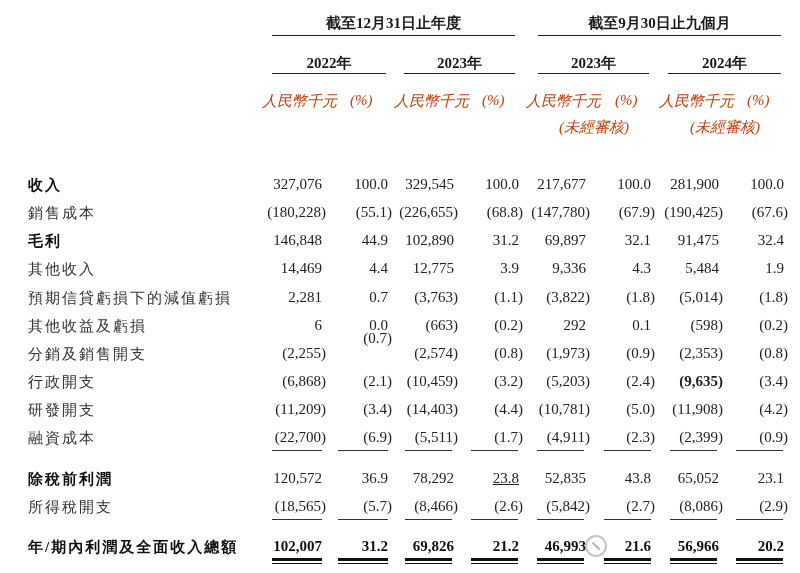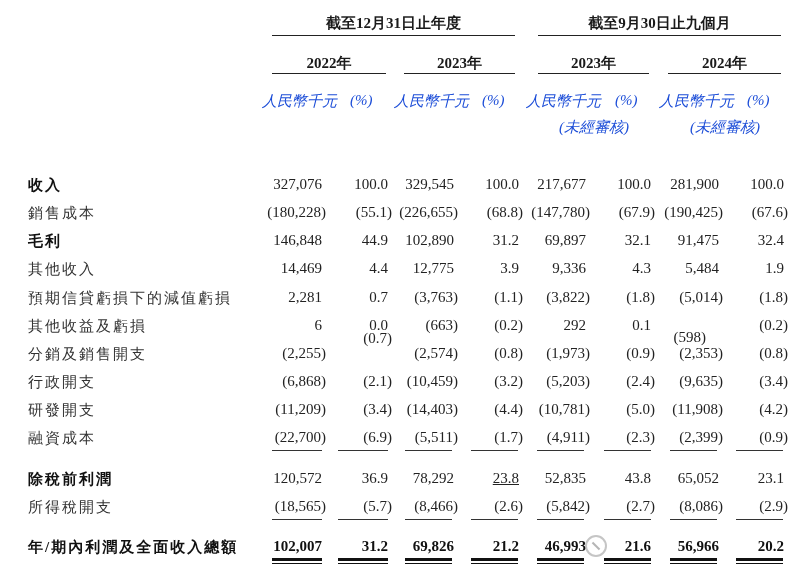--- a/index.html
+++ b/index.html
@@ -2,21 +2,21 @@
 <html><head>
   <meta charset="utf-8">
   <style>
     html, body { margin:0; padding:0; background:#ffffff; }
     body { width:800px; height:573px; position:relative; overflow:hidden;
       font-family:"Liberation Serif","DejaVu Serif",serif; color:#1a1a1a; }
     .abs { position:absolute; white-space:nowrap; }
     .hdr-group { font-weight:bold; font-size:15px; text-align:center; }
     .hdr-year { font-weight:bold; font-size:15px; text-align:center; }
     .rule { position:absolute; height:1px; background:#222; }
-    .unit { font-style:italic; font-size:15px; color:#1d4ed8; }
+    .unit { font-style:italic; font-size:15px; color:#c2410c; }
     .label { position:absolute; left:28px; font-size:15px; letter-spacing:2px; color:#333; }
     .label.bold { font-weight:bold; color:#111; }
     .num { position:absolute; font-size:15px; text-align:right; color:#222; }
     .num.bold { font-weight:bold; color:#111; }
     .uline { position:absolute; height:1px; background:#333; }
     .dline { position:absolute; height:6px; border-top:3px solid #111; border-bottom:1.5px solid #111; box-sizing:border-box; }
     .watermark { position:absolute; left:585px; top:532px; font-size:22px; color:rgba(150,150,150,0.55); font-family:"DejaVu Sans",sans-serif; letter-spacing:2px; }
     .wm-icon { display:inline-block; width:22px; height:22px; border:2px solid rgba(150,150,150,0.55); border-radius:50%; vertical-align:middle; margin-right:6px; box-sizing:border-box; position:relative; }
     .wm-icon::after { content:""; position:absolute; left:4px; top:8px; width:10px; height:2px; background:rgba(150,150,150,0.7); transform:rotate(45deg); }
   </style>
@@ -106,39 +106,39 @@
 <div class="num" style="top:289px; right:145px;">(1.8)</div>
 <div class="num" style="top:289px; right:77px;">(5,014)</div>
 <div class="num" style="top:289px; right:12px;">(1.8)</div>
 
 <div class="num" style="top:317px; right:478px;">6</div>
 <div class="num" style="top:317px; right:412px;">0.0</div>
 <div class="num" style="top:317px; right:342px;">(663)</div>
 <div class="num" style="top:317px; right:277px;">(0.2)</div>
 <div class="num" style="top:317px; right:214px;">292</div>
 <div class="num" style="top:317px; right:149px;">0.1</div>
-<div class="num" style="top:317px; right:94px;margin-top:12px;">(598)</div>
+<div class="num" style="top:317px; right:77px;">(598)</div>
 <div class="num" style="top:317px; right:12px;">(0.2)</div>
 
 <div class="num" style="top:345px; right:474px;">(2,255)</div>
 <div class="num" style="top:330px; right:408px;">(0.7)</div>
 <div class="num" style="top:345px; right:342px;">(2,574)</div>
 <div class="num" style="top:345px; right:277px;">(0.8)</div>
 <div class="num" style="top:345px; right:210px;">(1,973)</div>
 <div class="num" style="top:345px; right:145px;">(0.9)</div>
 <div class="num" style="top:345px; right:77px;">(2,353)</div>
 <div class="num" style="top:345px; right:12px;">(0.8)</div>
 
 <div class="num" style="top:373px; right:474px;">(6,868)</div>
 <div class="num" style="top:373px; right:408px;">(2.1)</div>
 <div class="num" style="top:373px; right:342px;">(10,459)</div>
 <div class="num" style="top:373px; right:277px;">(3.2)</div>
 <div class="num" style="top:373px; right:210px;">(5,203)</div>
 <div class="num" style="top:373px; right:145px;">(2.4)</div>
-<div class="num" style="top:373px; right:77px;">(9,635)</div>
+<div class="num" style="top:373px; right:77px;font-weight:bold;">(9,635)</div>
 <div class="num" style="top:373px; right:12px;">(3.4)</div>
 
 <div class="num" style="top:401px; right:474px;">(11,209)</div>
 <div class="num" style="top:401px; right:408px;">(3.4)</div>
 <div class="num" style="top:401px; right:342px;">(14,403)</div>
 <div class="num" style="top:401px; right:277px;">(4.4)</div>
 <div class="num" style="top:401px; right:210px;">(10,781)</div>
 <div class="num" style="top:401px; right:145px;">(5.0)</div>
 <div class="num" style="top:401px; right:77px;">(11,908)</div>
 <div class="num" style="top:401px; right:12px;">(4.2)</div>

